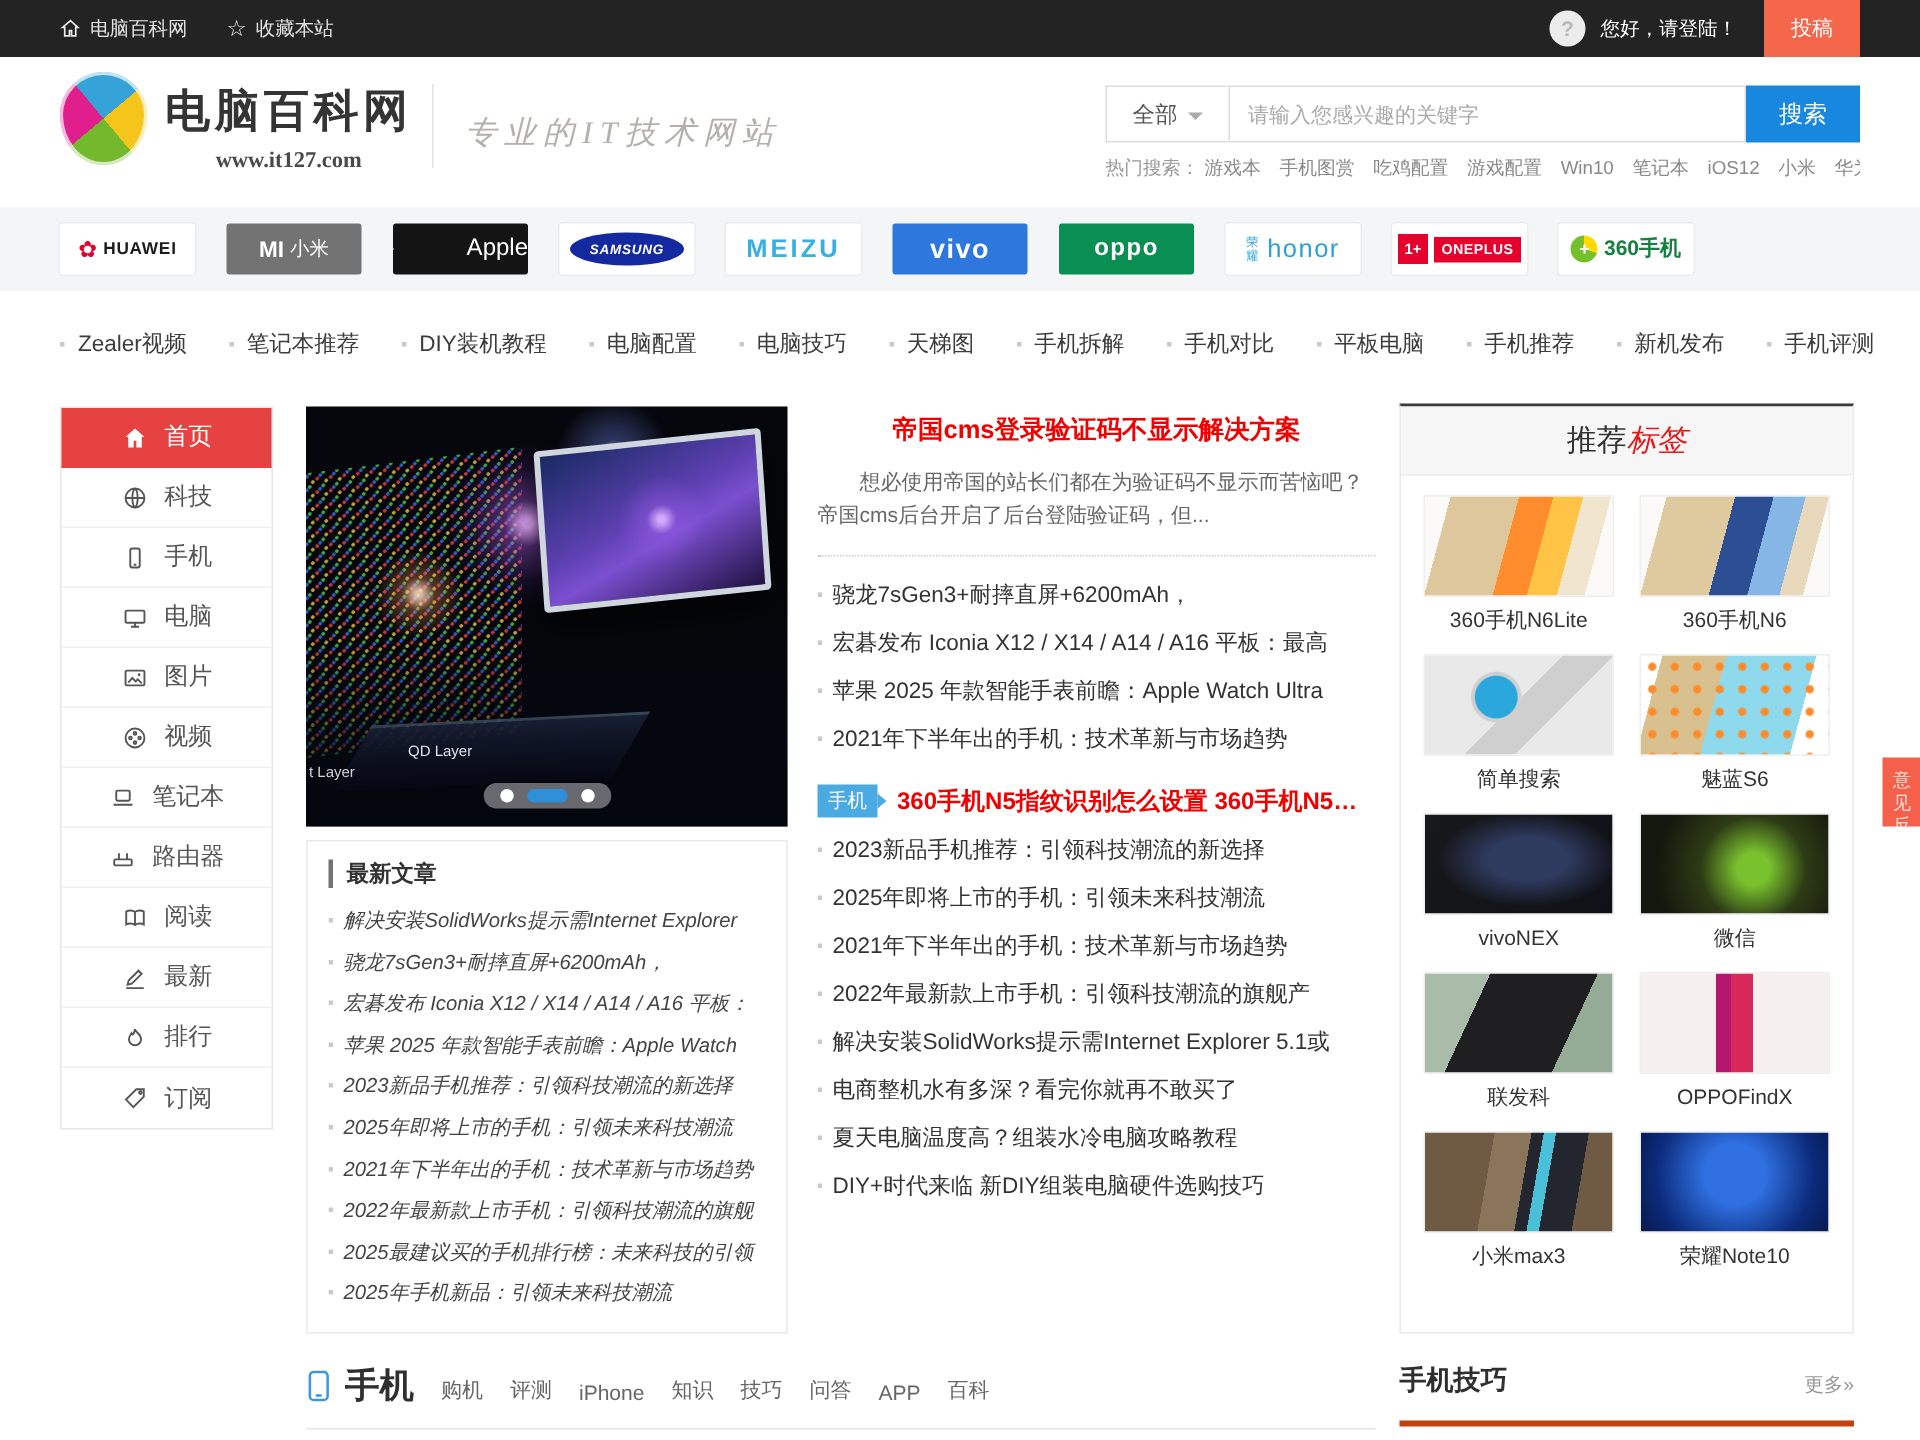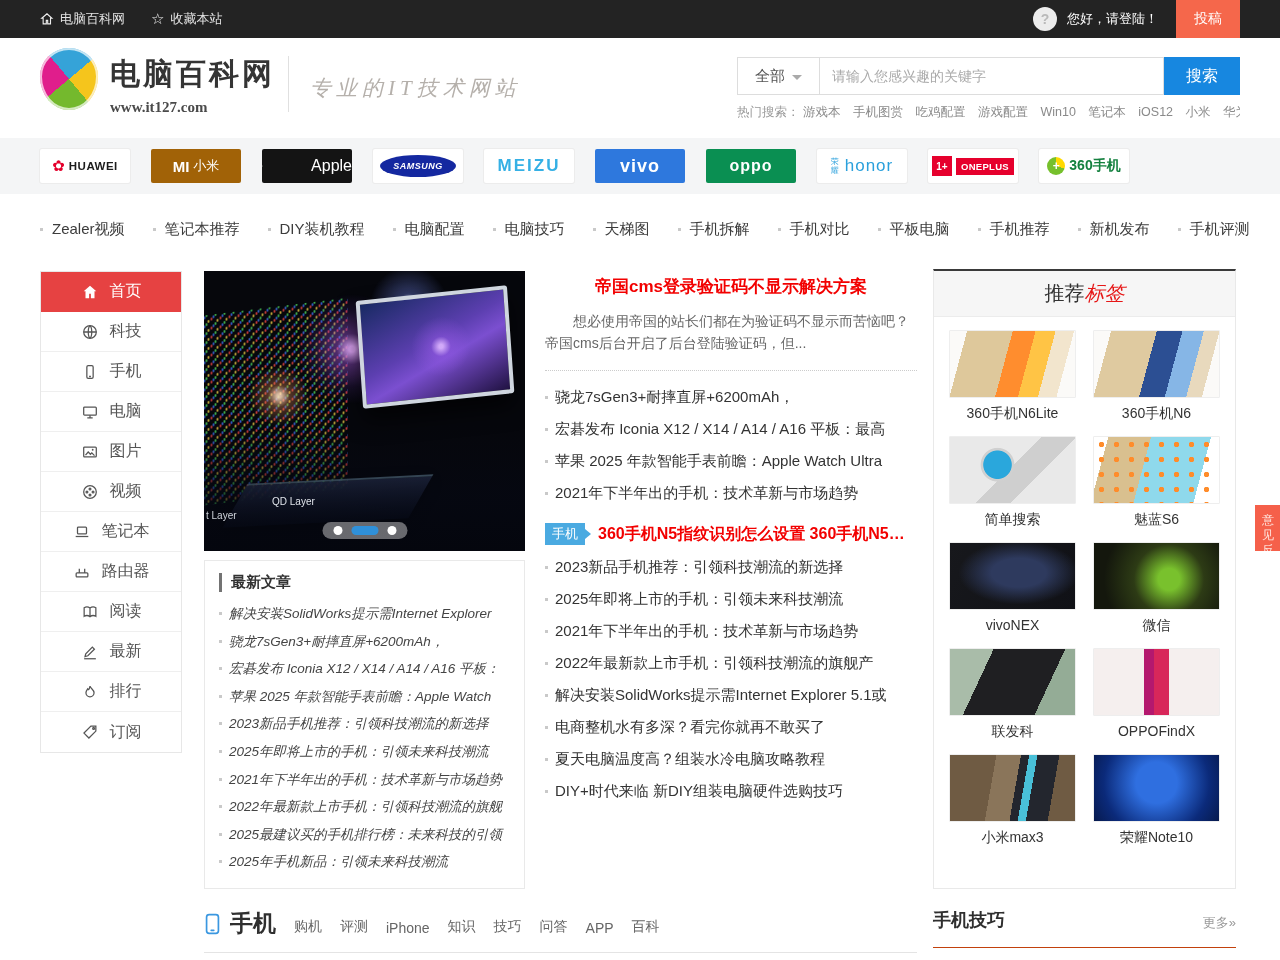--- a/index.html
+++ b/index.html
@@ -20,21 +20,21 @@
   .star-glyph { font-size:15px; color:#eee; }
 
   
   .header { position:absolute; top:38px; left:0; right:0; height:100px; background:#fff; }
   .logo { position:absolute; left:40px; top:10px; display:flex; align-items:flex-start; cursor:pointer; }
   .logo-orb { width:58px; height:62px; border-radius:50% 50% 50% 50%/46% 46% 54% 54%;
               background:conic-gradient(from -40deg,#35a3d8 0 25%,#f5c51c 25% 50%,#74b92d 50% 75%,#e01e8c 75% 100%);
               box-shadow:inset 0 0 0 2px rgba(255,255,255,.7); }
   .logo-txt { margin-left:12px; padding-top:6px; }
   .logo-title { font-family:"Liberation Serif","DejaVu Serif",serif; font-weight:bold; font-size:30px; color:#343434; letter-spacing:3px; }
-  .logo-url { font-family:"Liberation Serif","DejaVu Serif",serif; font-weight:bold; font-size:15px; color:#4a4a4a; margin-top:4px; }
+  .logo-url { font-family:"Liberation Serif","DejaVu Serif",serif; font-weight:bold; font-size:15px; color:#4a4a4a; margin-top:4px;text-align:center; }
   .slogan-sep { position:absolute; left:288px; top:18px; width:1px; height:56px; background:#e0e0e0; }
   .slogan { position:absolute; left:310px; top:36px; font-size:21px; color:#b5b0ab; font-style:italic; letter-spacing:5px;
             font-family:"Liberation Serif","DejaVu Serif",serif; }
 
   .search-wrap { position:absolute; right:40px; top:19px; width:503px; height:38px; display:flex; }
   .search-cat { width:82px; height:38px; border:1px solid #ddd; border-right:none; background:#fff; color:#555; font-size:15px;
                 display:flex; align-items:center; justify-content:center; gap:7px; cursor:pointer; }
   .chev { width:0; height:0; border-left:5px solid transparent; border-right:5px solid transparent; border-top:5px solid #aaa; margin-top:2px; }
   .search-input { flex:1; height:38px; border:1px solid #ddd; padding:0 12px; font-size:14px; color:#333; outline:none; }
   .search-input::placeholder { color:#aaa; }
@@ -43,21 +43,21 @@
              white-space:nowrap; overflow:hidden; }
   .hot-row .hot-link { color:#8a8a8a; margin-right:9px; cursor:pointer; }
 
   
   .brands { position:absolute; top:138px; left:0; right:0; height:56px; background:#f4f5f6;
             display:flex; align-items:center; padding:0 40px; gap:21px; }
   .brand { width:90px; height:34px; background:#fff; box-shadow:0 0 0 1px #ececec; border-radius:2px;
            display:flex; align-items:center; justify-content:center; gap:4px; cursor:pointer; overflow:hidden; }
   .b-huawei .petal { color:#e4002b; font-size:15px; }
   .b-huawei .b-lbl { font-weight:bold; font-size:11.5px; color:#1c1c1c; letter-spacing:.5px; }
-  .b-xiaomi { background:#a16207; box-shadow:none; }
+  .b-xiaomi { background:#737373; box-shadow:none; }
   .b-xiaomi .b-mark { color:#fff; font-weight:bold; font-size:15px; }
   .b-xiaomi .b-lbl { color:#fff; font-size:13px; }
   .b-apple { background:#141414; box-shadow:none; }
   .b-apple .b-lbl { color:#fff; font-size:16px;margin-left:44px; }
   .b-samsung .oval { width:76px; height:22px; background:#1428a0; border-radius:50%;
                      display:flex; align-items:center; justify-content:center; }
   .b-samsung .oval span { color:#fff; font-size:9px; font-weight:bold; font-style:italic; letter-spacing:.5px; }
   .b-meizu .b-lbl { color:#35b0e5; font-weight:bold; font-size:17px; letter-spacing:2px; }
   .b-vivo { background:#2e78dd; box-shadow:none; }
   .b-vivo .b-lbl { color:#fff; font-weight:bold; font-size:18px; letter-spacing:1px; }
@@ -161,21 +161,21 @@
   .t7 { background:linear-gradient(115deg,#a9bca9 0 28%,#1f1f22 28% 74%,#94ac96 74%); }
   .t8 { background:linear-gradient(90deg,#f5efee 0 40%,#b4186e 40% 48%,#d8275a 48% 60%,#f5efee 60%); }
   .t9 { background:linear-gradient(100deg,#6f5b43 0 34%,#8a755a 34% 52%,#23262e 52% 58%,#49c0d8 58% 64%,#23262e 64% 80%,#6f5b43 80%); }
   .t10 { background:radial-gradient(circle at 50% 42%,#2f6fe0 0 28%,#0b2a7a 72%,#071a4e 100%); }
 
   
   .bottom-left { position:absolute; left:204px; top:908px; width:713px; border-bottom:1px solid #e4e4e4; padding-bottom:13px;
                  display:flex; align-items:flex-end; gap:18px; }
   .sec-title { font-size:23px; font-weight:bold; color:#2f2f2f; display:flex; align-items:center; gap:9px; }
   .sec-tab { font-size:14px; color:#666; cursor:pointer; padding-bottom:3px; }
-  .bottom-right { position:absolute; left:933px; top:908px; width:303px; border-bottom:1px solid #c2410c; padding-bottom:15px;
+  .bottom-right { position:absolute; left:933px; top:908px; width:303px; border-bottom:4px solid #c2410c; padding-bottom:15px;
                   display:flex; align-items:flex-end; justify-content:space-between; }
   .br-title { font-size:18px; font-weight:bold; color:#2f2f2f; }
   .br-more { font-size:13px; color:#999; cursor:pointer; }
 
   
   .feedback { position:absolute; right:0; top:505px; width:25px; height:46px; background:#f5604a; color:rgba(255,235,230,.95);
               font-size:12px; line-height:15px; padding:8px 0 0 7px; overflow:hidden; white-space:normal;
               word-break:break-all; cursor:pointer; letter-spacing:2px; }
 </style>
 </head>

